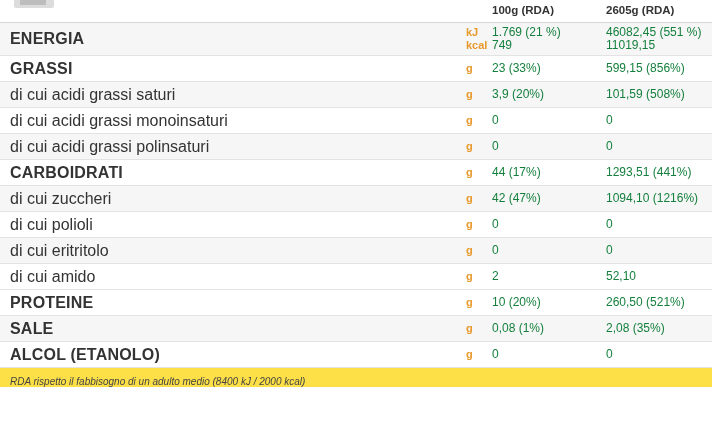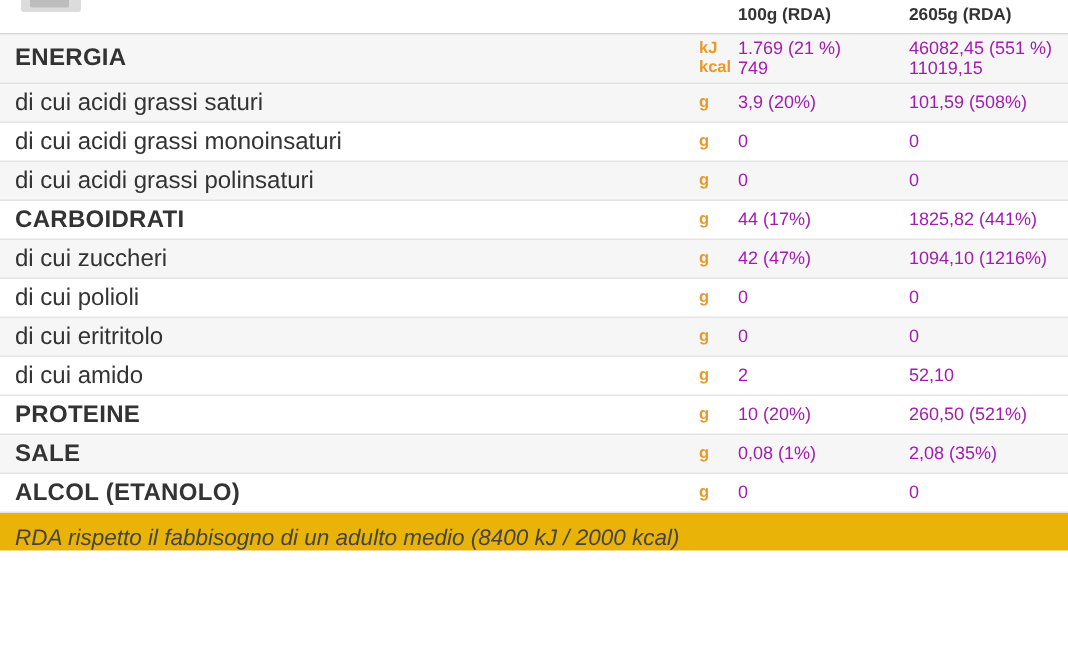--- a/index.html
+++ b/index.html
@@ -68,32 +68,32 @@
     font-weight: bold;
     font-size: 11px;
     text-align: left;
     padding-right: 6px;
   }
   td.unit .u2 { display: block; line-height: 13px; }
   td.unit .u1 { display: block; line-height: 13px; }
 
   td.val {
     padding-left: 4px;
-    color: #a21caf;
+    color: #15803d;
     font-size: 12px;
   }
   td.val .l { display: block; line-height: 13px; }
   tr.tall td { height: 32px; }
 
   .footnote {
     font-style: italic;
-    font-size: 15px;
+    font-size: 10px;
     color: #444444;
     padding: 8px 0 0 10px;
-    background: #eab308;
+    background: #fde047;
   }
   .top-artifact {
     position: absolute;
     left: 0;
     top: 0;
     width: 466px;
     height: 12px;
     background: #ffffff;
     overflow: hidden;
   }
@@ -151,20 +151,32 @@
           </td>
           <td class="val">
             <span class="l">1.769 (21 %)</span>
             <span class="l">749</span>
           </td>
           <td class="val">
             <span class="l">46082,45 (551 %)</span>
             <span class="l">11019,15</span>
           </td>
         </tr>
+        <tr class="plain">
+          <td class="name bold">GRASSI</td>
+          <td class="unit">
+            <span class="u1">g</span>
+          </td>
+          <td class="val">
+            <span class="l">23 (33%)</span>
+          </td>
+          <td class="val">
+            <span class="l">599,15 (856%)</span>
+          </td>
+        </tr>
         <tr class="alt">
           <td class="name sub">di cui acidi grassi saturi</td>
           <td class="unit">
             <span class="u1">g</span>
           </td>
           <td class="val">
             <span class="l">3,9 (20%)</span>
           </td>
           <td class="val">
             <span class="l">101,59  (508%)</span>
@@ -196,21 +208,21 @@
         </tr>
         <tr class="plain">
           <td class="name bold">CARBOIDRATI</td>
           <td class="unit">
             <span class="u1">g</span>
           </td>
           <td class="val">
             <span class="l">44 (17%)</span>
           </td>
           <td class="val">
-            <span class="l">1825,82 (441%)</span>
+            <span class="l">1293,51 (441%)</span>
           </td>
         </tr>
         <tr class="alt">
           <td class="name sub">di cui zuccheri</td>
           <td class="unit">
             <span class="u1">g</span>
           </td>
           <td class="val">
             <span class="l">42 (47%)</span>
           </td>

